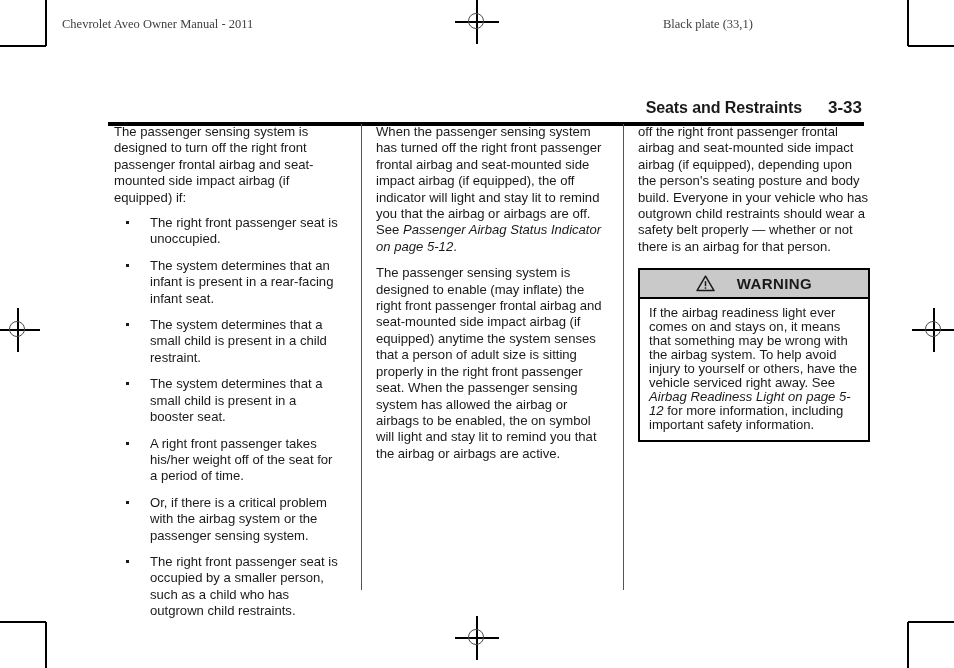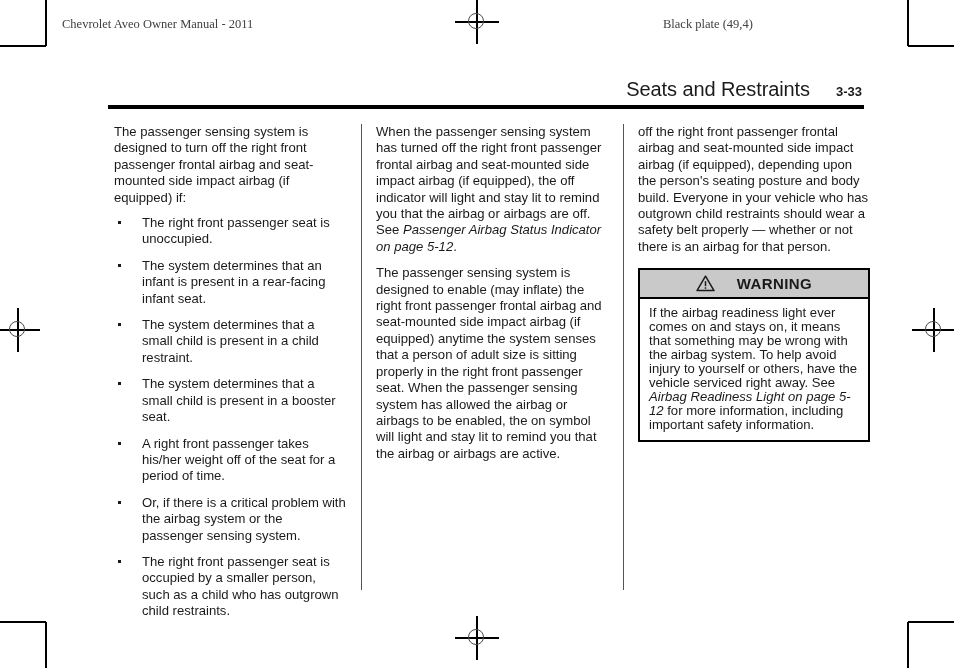--- a/index.html
+++ b/index.html
@@ -69,28 +69,29 @@
     width: 756px;
   }
   .title-row {
     display: flex;
     justify-content: flex-end;
     align-items: baseline;
     gap: 26px;
     padding-right: 2px;
   }
   .title-text {
-    font-size: 20px;
-    font-weight: normal;
+    font-size: 16px;
+    font-weight: bold;
     letter-spacing: -0.1px;
     text-align: center;
   }
   .title-page {
-    font-size: 13px;
+    font-size: 17px;
     font-weight: bold;
+    margin-top: 20px;
   }
   .title-rule {
     margin-top: 4px;
     height: 4px;
     background: #000;
     width: 100%;
   }
 
   
   .columns {
@@ -118,21 +119,21 @@
   }
 
   .col p {
     margin: 0 0 10px 0;
   }
   .col p.tight { margin-bottom: 9px; }
   em { font-style: italic; }
 
   ul.bullets {
     list-style: none;
-    margin: 0;
+    margin: 8px;
     padding: 0;
   }
   ul.bullets li {
     position: relative;
     padding-left: 28px;
     margin-bottom: 10px;
   }
   ul.bullets li::before {
     content: "";
     position: absolute;
@@ -205,21 +206,21 @@
   <div class="rc"></div>
 </div>
 
 <div class="reg" style="left:912px; top:308px;">
   <div class="rh"></div>
   <div class="rv"></div>
   <div class="rc"></div>
 </div>
 
 <div class="run-head" id="manual-line">Chevrolet Aveo Owner Manual - 2011</div>
-<div class="run-head" id="plate-line">Black plate (49,4)</div>
+<div class="run-head" id="plate-line">Black plate (33,1)</div>
 
 <div class="title-wrap">
   <div class="title-row">
     <span class="title-text">Seats and Restraints</span>
     <span class="title-page">3-33</span>
   </div>
   <div class="title-rule"></div>
 </div>
 
 <div class="columns">

